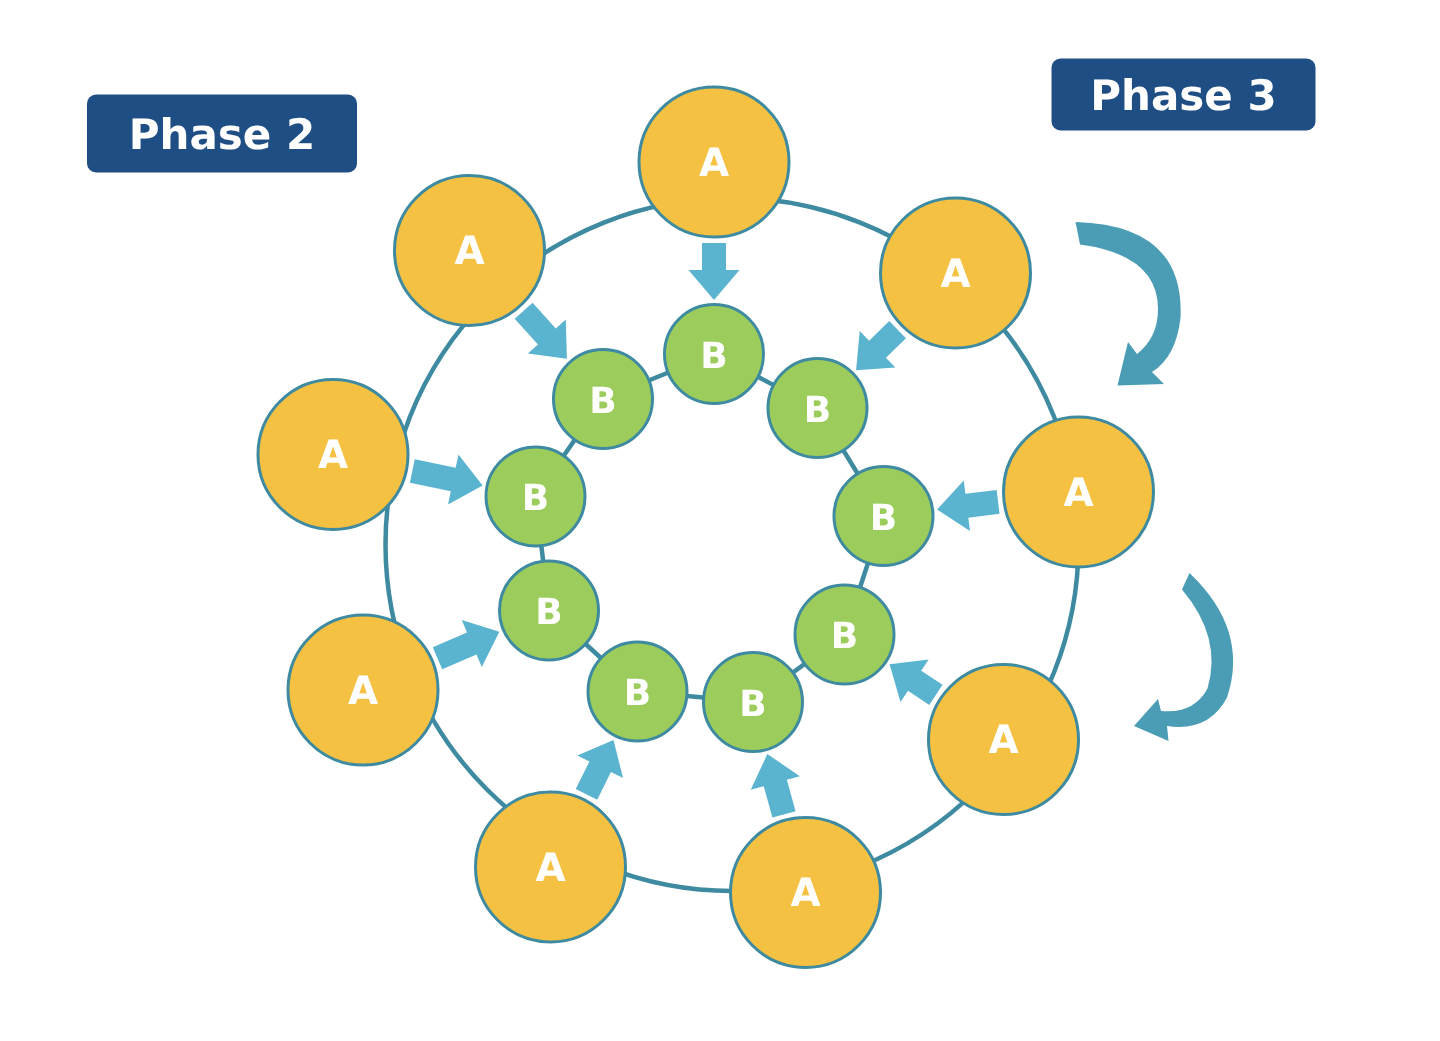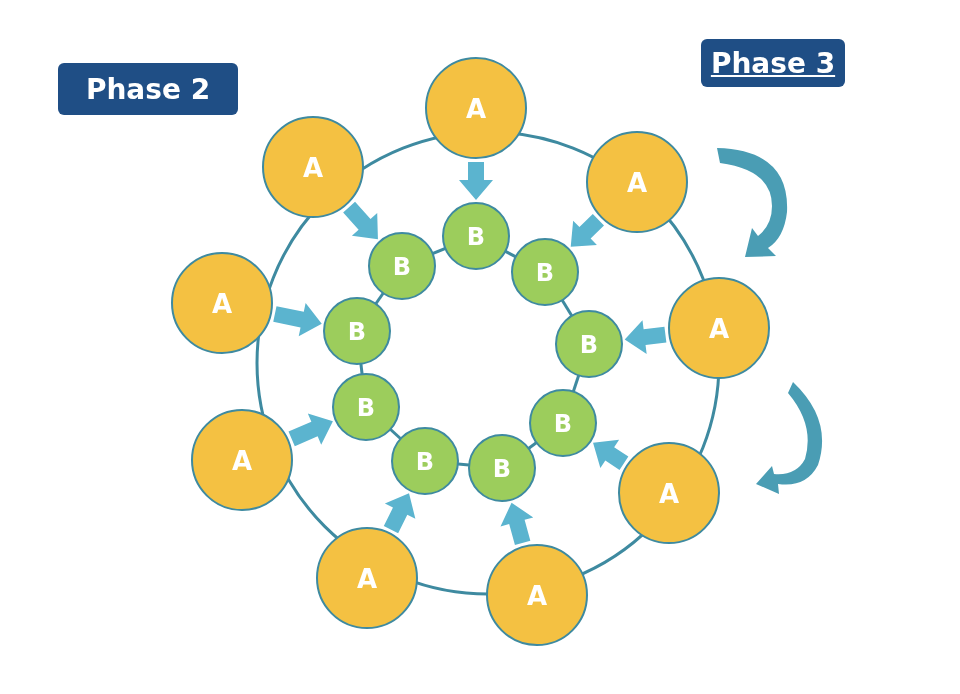--- a/index.html
+++ b/index.html
@@ -1,19 +1,19 @@
 <!DOCTYPE html>
 <html><head>
 <meta charset="utf-8">
 <style>
   html, body { margin:0; padding:0; background:#ffffff; }
   body { width:960px; height:694px; position:relative; overflow:hidden; font-family:"DejaVu Sans", sans-serif; }
   .phase { position:absolute; background:#1f4e85; color:#fff; border-radius:6px; font-weight:bold; font-size:28px; display:flex; align-items:center; justify-content:center; }
   #phase2 { left:58px; top:63px; width:180px; height:52px; }
-  #phase3 { left:701px; top:39px; width:144px; height:48px;text-decoration:underline; }
+  #phase3 { left:701px; top:39px; width:176px; height:48px; }
   svg { position:absolute; left:0; top:0; }
   .lbl { font-family:"DejaVu Sans", sans-serif; font-weight:bold; fill:#ffffff; text-anchor:middle; dominant-baseline:central; }
 </style>
 </head>
 <body>
 
 <div id="phase2" class="phase">
     <span>Phase 2</span>
   </div>
 <div id="phase3" class="phase">

